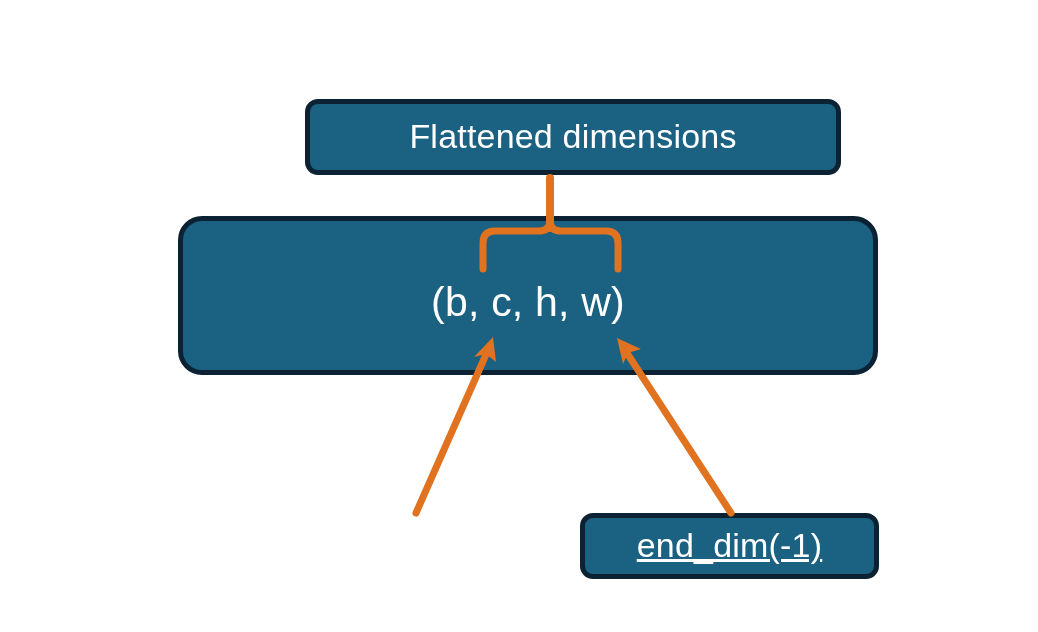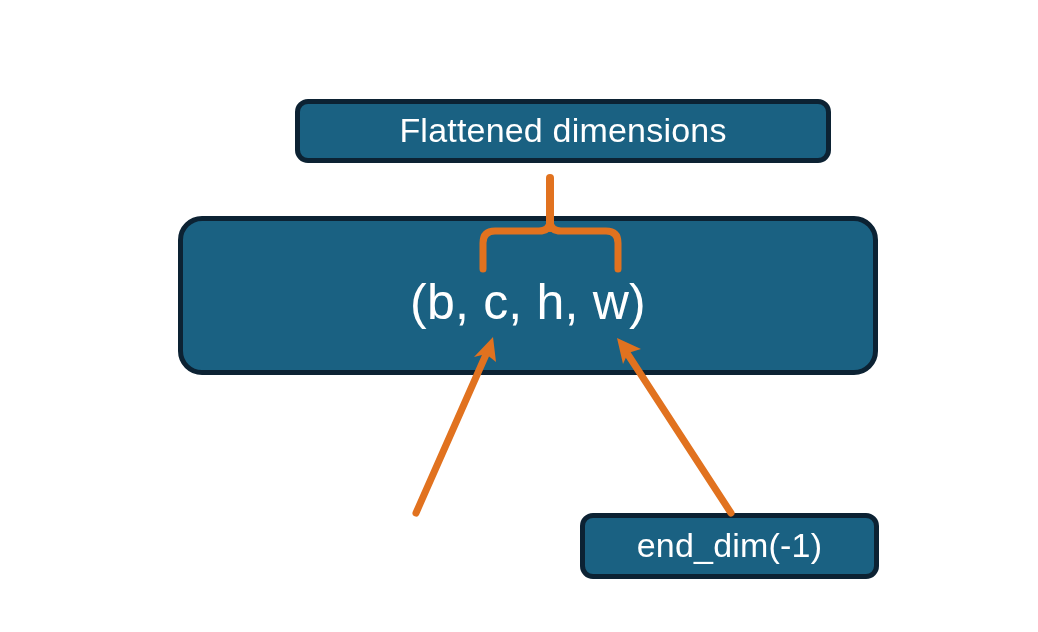--- a/index.html
+++ b/index.html
@@ -26,55 +26,56 @@
     color: #ffffff;
     display: flex;
     align-items: center;
     justify-content: center;
     text-align: center;
     line-height: 1.05;
     letter-spacing: 0.2px;
     z-index: 1;
   }
   #node-flattened {
-    left: 295px;
+    left: 305px;
     top: 99px;
     width: 536px;
-    height: 64px;
+    height: 76px;
     font-size: 34px;
     border-radius: 13px;
   }
   #node-shape {
     left: 178px;
     top: 216px;
     width: 700px;
     height: 159px;
     font-size: 50px;
     border-radius: 24px;
   }
   #node-shape .shape-label {
     display: block;
     transform: translateY(7px);
-    font-size: 50px;
+    font-size: 41px;
   }
   #node-start {
     left: 268px;
     top: 513px;
     width: 297px;
     height: 66px;
     font-size: 34px;
     border-radius: 13px;
   }
   #node-end {
     left: 580px;
     top: 513px;
     width: 299px;
     height: 66px;
     font-size: 34px;
     border-radius: 13px;
+    text-decoration: underline;
   }
   #connectors {
     position: absolute;
     left: 0;
     top: 0;
     width: 1038px;
     height: 632px;
     z-index: 3;
     pointer-events: none;
   }

